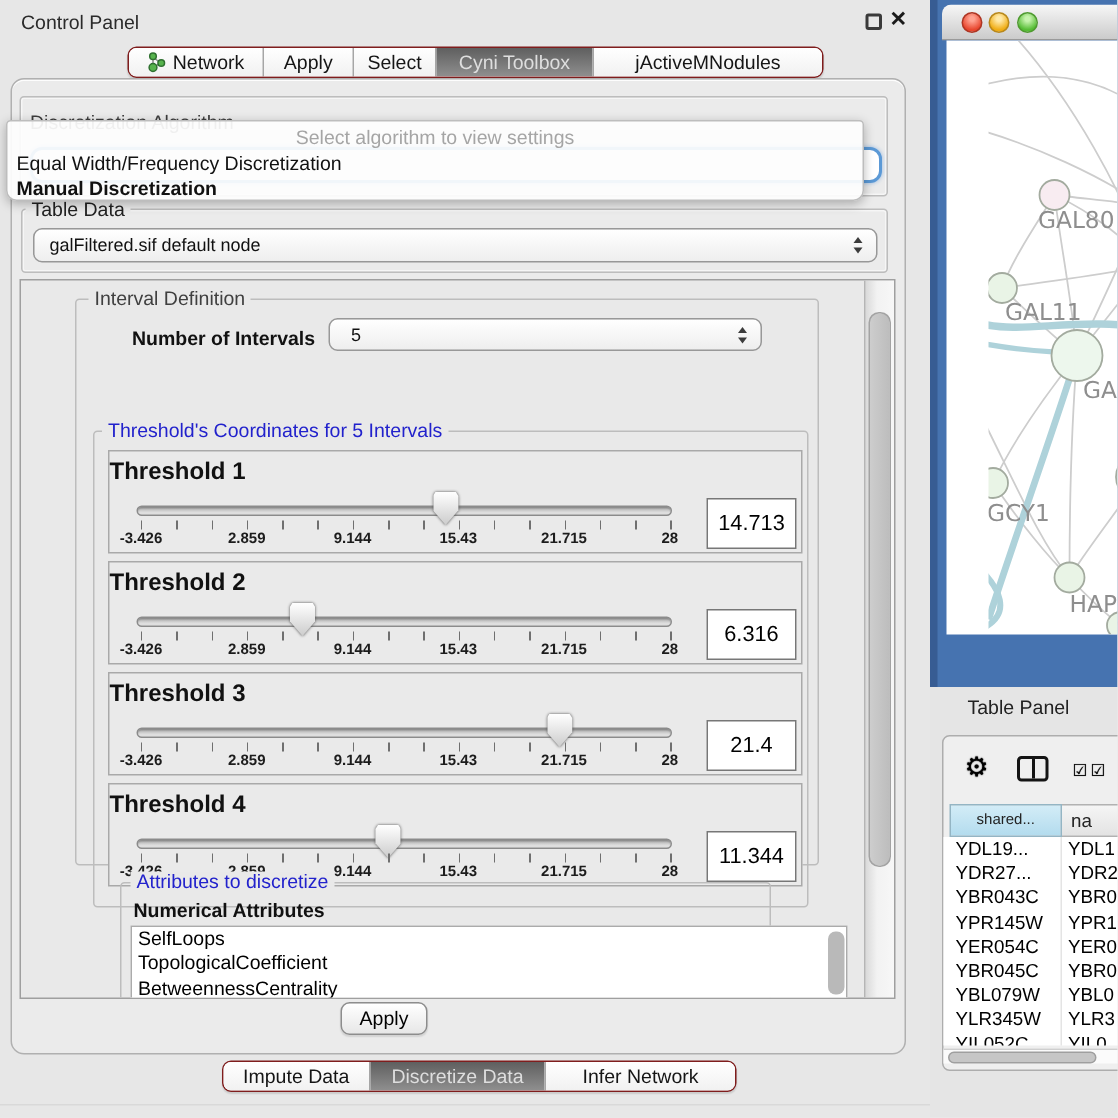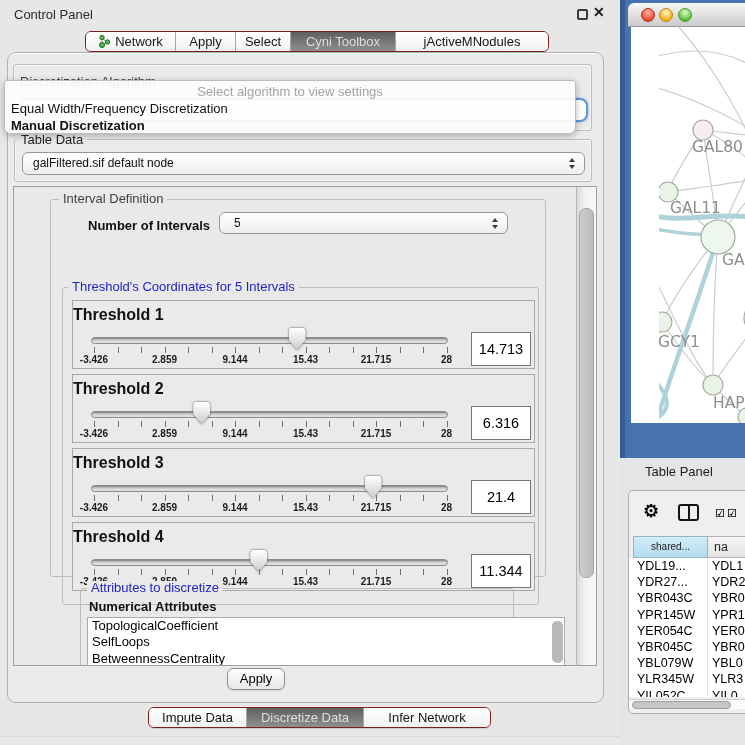--- a/index.html
+++ b/index.html
@@ -231,22 +231,22 @@
             <div class="tvalue">11.344</div>
           </div>
         </div>
     </div>
   </div>
 
   <div id="attr-group">
     <div class="grouplabel" id="attr-label">Attributes to discretize</div>
     <div id="attr-title">Numerical Attributes</div>
     <div id="attr-list">
-      <div class="li">TopologicalCoefficient</div>
-        <div class="li">SelfLoops</div>
+      <div class="li">SelfLoops</div>
+        <div class="li">TopologicalCoefficient</div>
         <div class="li">BetweennessCentrality</div>
         <div id="list-thumb"></div>
     </div>
   </div>
 </div>
 
 <div class="abs" id="apply-btn">Apply</div>
 
 <div class="abs tabstrip" id="tabstrip-bottom">
     <div class="tab" style="width: 98px;">

